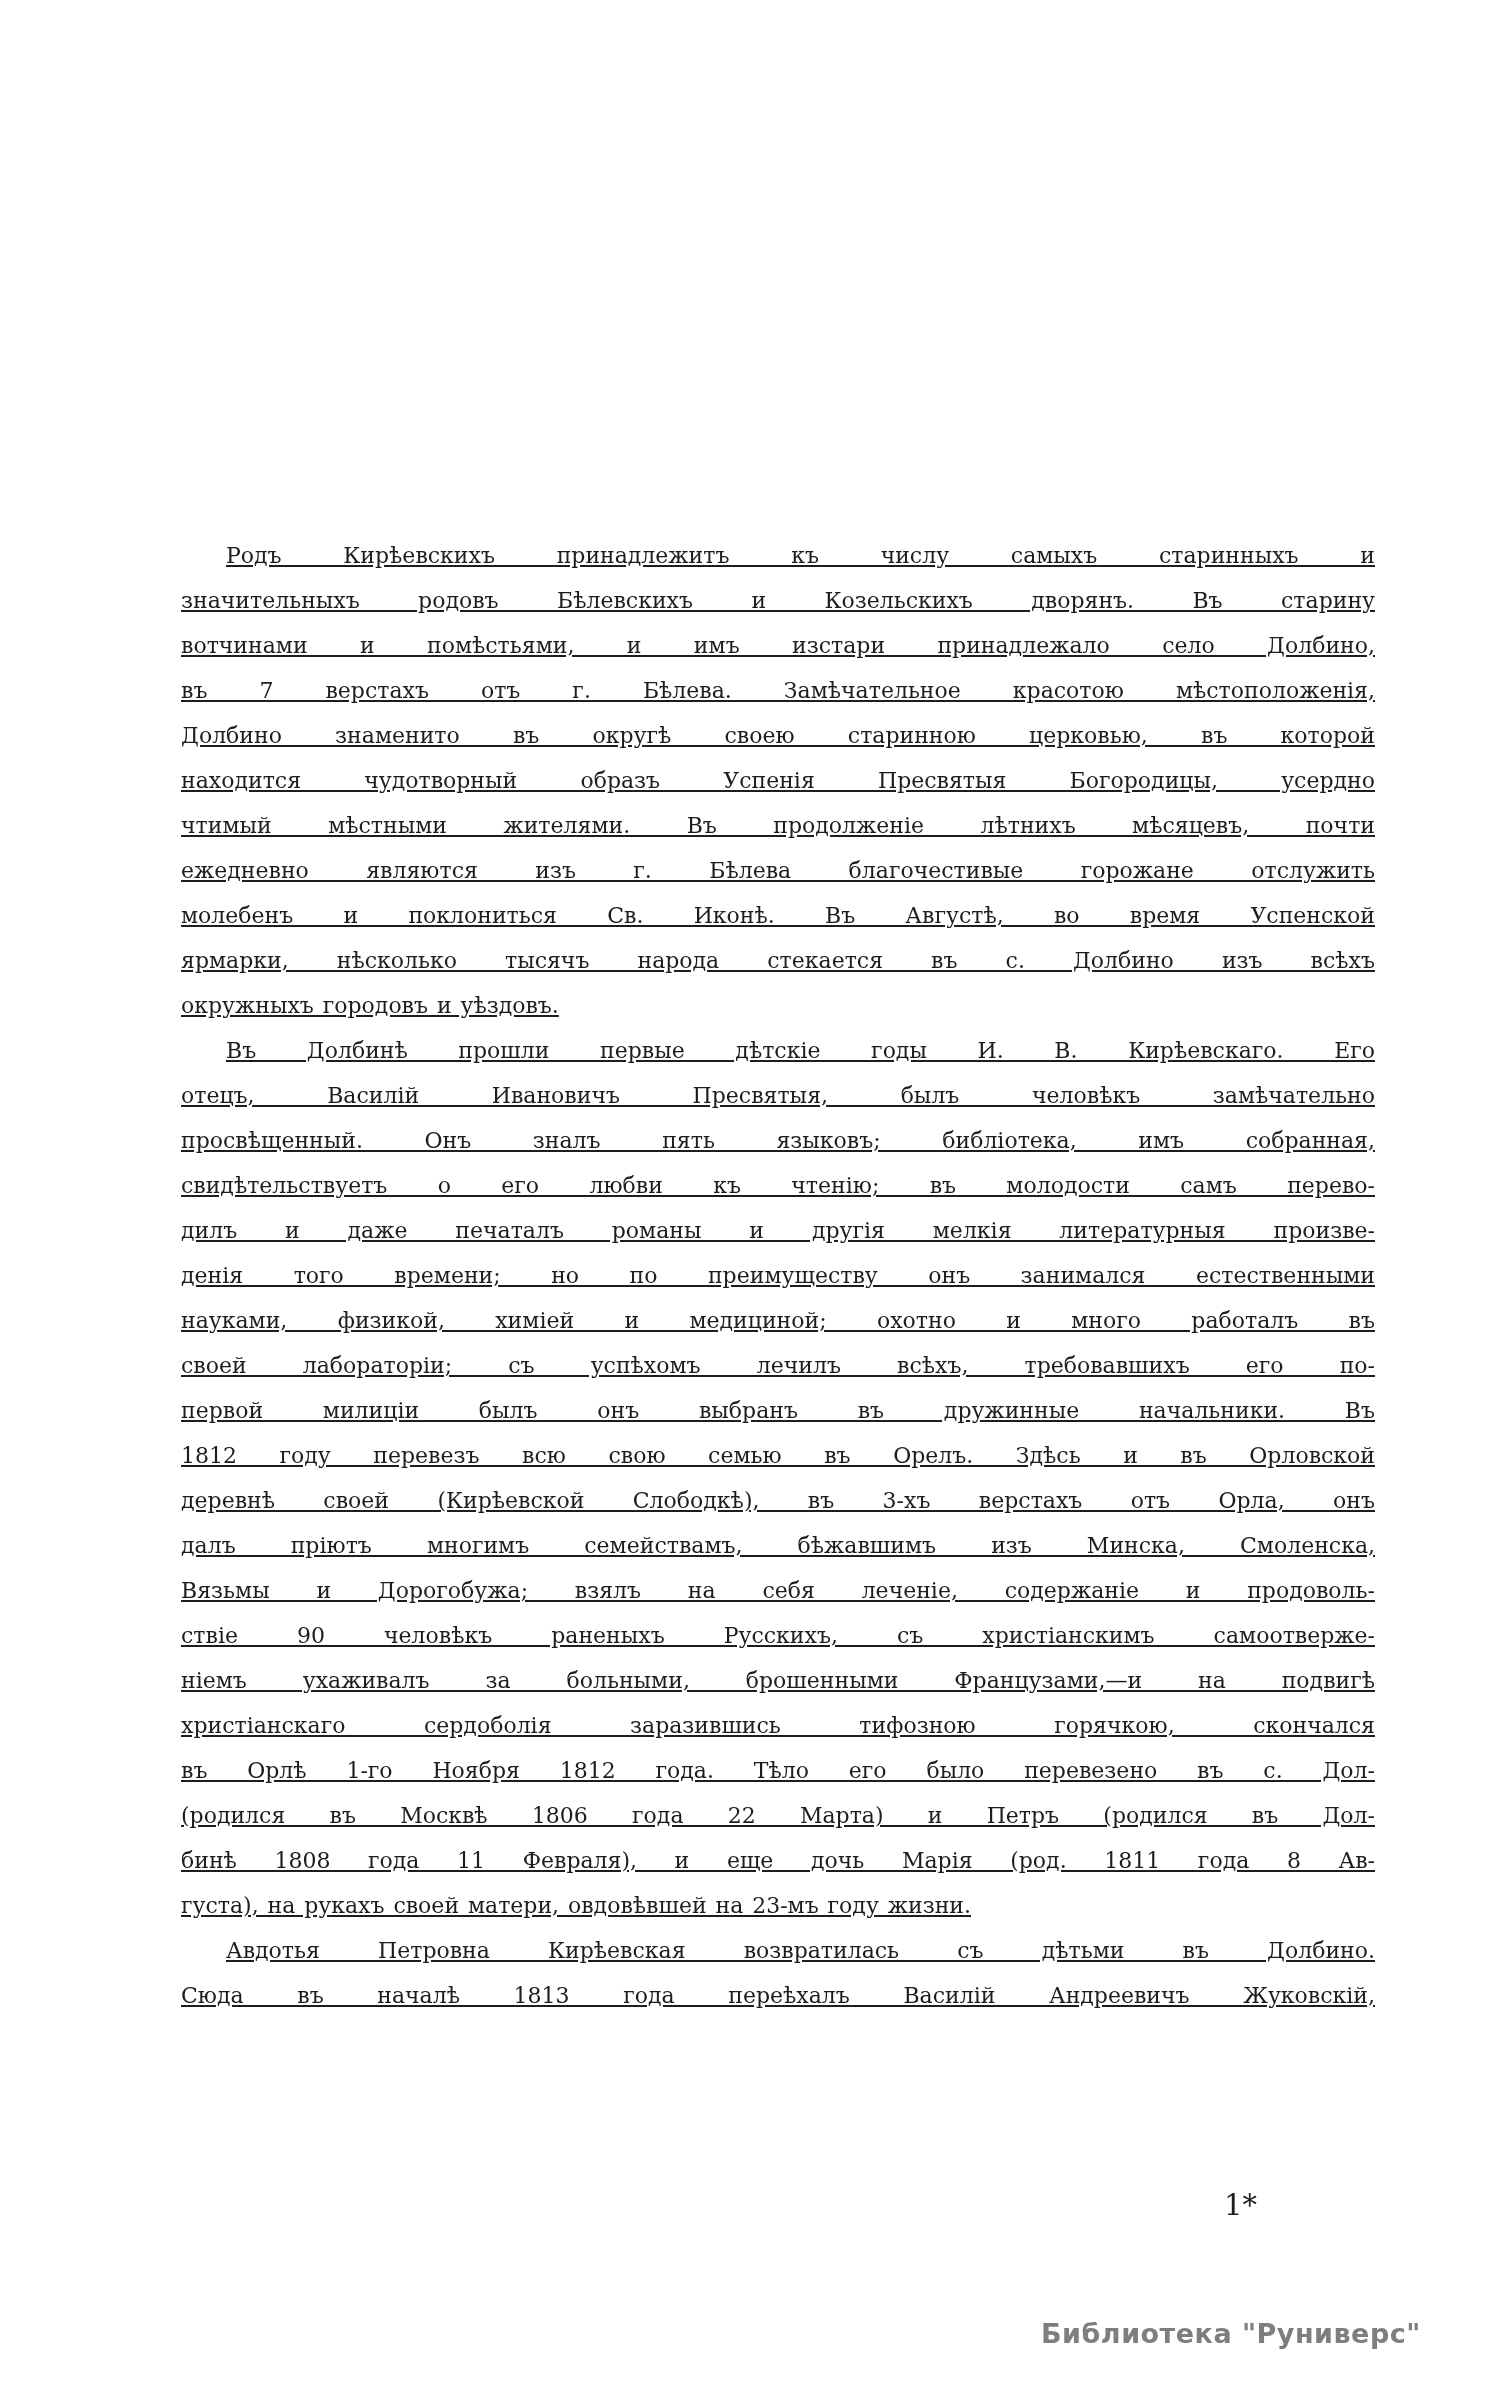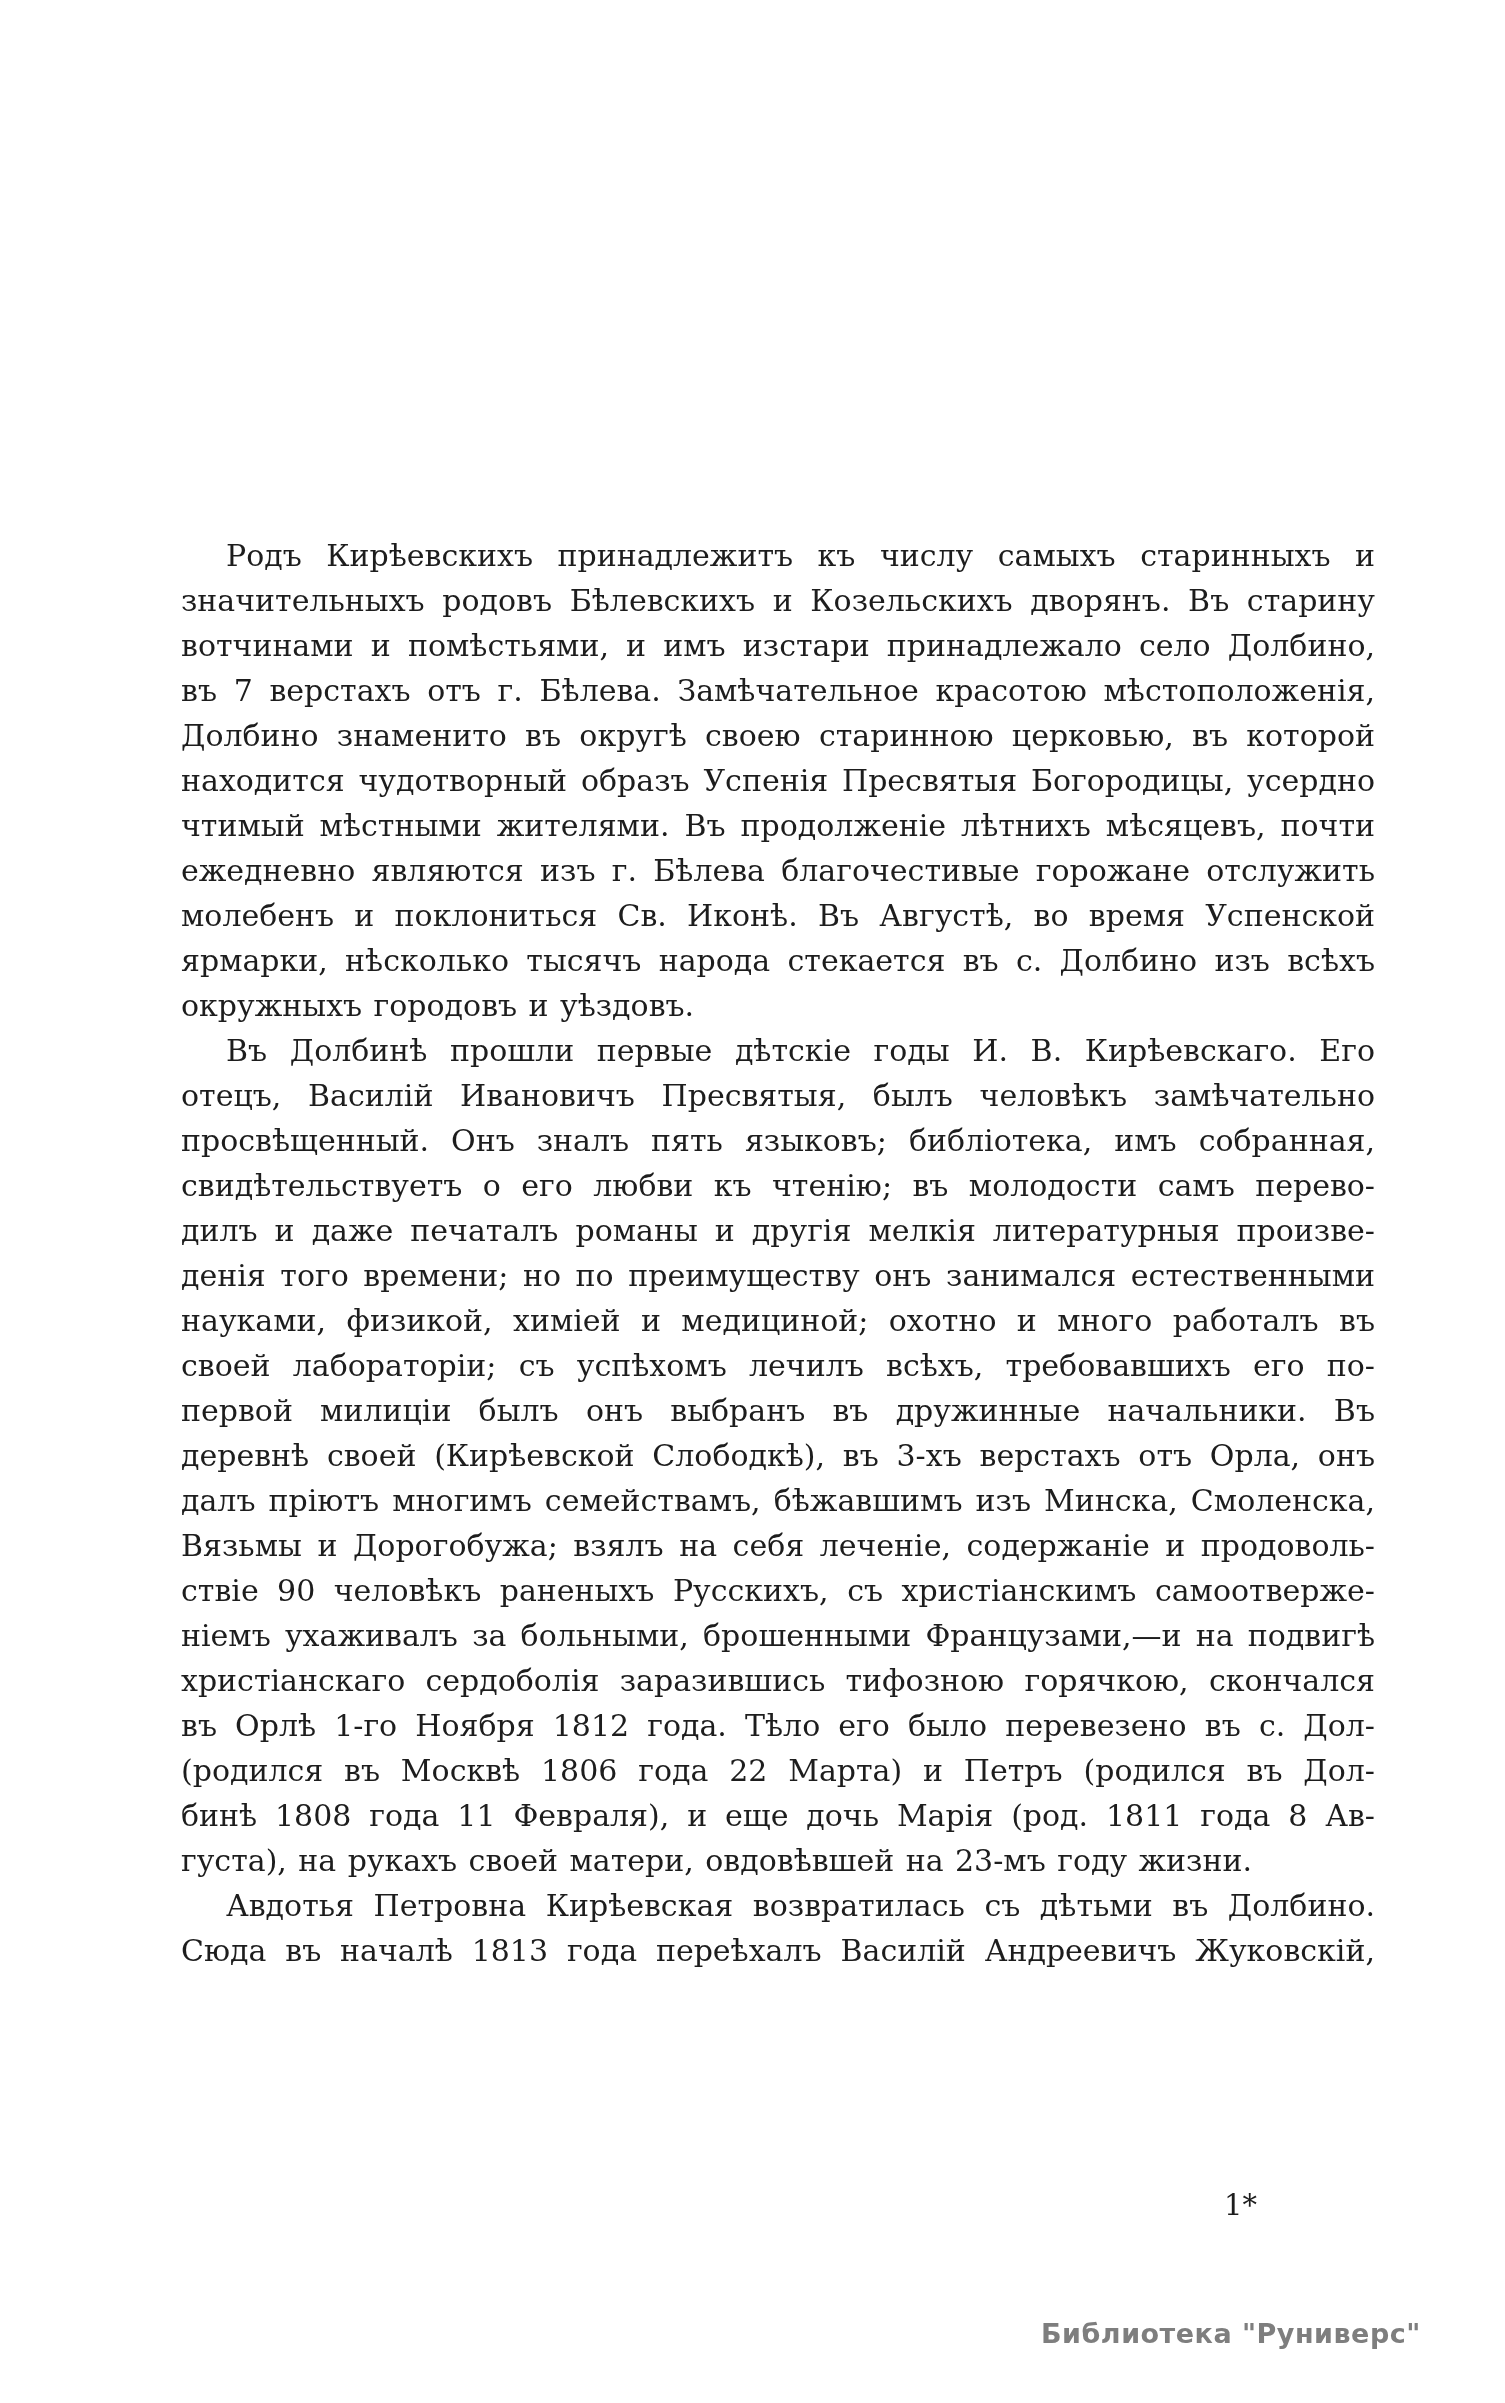--- a/index.html
+++ b/index.html
@@ -13,23 +13,24 @@
     height: 2403px;
     background: #ffffff;
     overflow: hidden;
     font-family: "DejaVu Serif", serif;
   }
   .text-block {
     position: absolute;
     left: 181px;
     top: 533px;
     width: 1194px;
-    font-size: 30px;
+    font-size: 22px;
     line-height: 45px;
     color: #1d1d1d;
+    text-decoration: underline;
   }
   .para { margin: 0; padding: 0; }
   .line {
     text-align: justify;
     text-align-last: justify;
     word-spacing: 1.9px;
   }
   .line.first { text-indent: 45px; }
   .line.noju { text-align-last: left; }
   .signature-mark {
@@ -71,20 +72,21 @@
       <div class="para">
         <div class="line first">Въ Долбинѣ прошли первые дѣтскіе годы И. В. Кирѣевскаго. Его</div>
         <div class="line">отецъ, Василій Ивановичъ Пресвятыя, былъ человѣкъ замѣчательно</div>
         <div class="line">просвѣщенный. Онъ зналъ пять языковъ; библіотека, имъ собранная,</div>
         <div class="line">свидѣтельствуетъ о его любви къ чтенію; въ молодости самъ перево-</div>
         <div class="line">дилъ и даже печаталъ романы и другія мелкія литературныя произве-</div>
         <div class="line">денія того времени; но по преимуществу онъ занимался естественными</div>
         <div class="line">науками, физикой, химіей и медициной; охотно и много работалъ въ</div>
         <div class="line">своей лабораторіи; съ успѣхомъ лечилъ всѣхъ, требовавшихъ его по-</div>
         <div class="line">первой милиціи былъ онъ выбранъ въ дружинные начальники. Въ</div>
+        <div class="line">1812 году перевезъ всю свою семью въ Орелъ. Здѣсь и въ Орловской</div>
         <div class="line">деревнѣ своей (Кирѣевской Слободкѣ), въ 3-хъ верстахъ отъ Орла, онъ</div>
         <div class="line">далъ пріютъ многимъ семействамъ, бѣжавшимъ изъ Минска, Смоленска,</div>
         <div class="line">Вязьмы и Дорогобужа; взялъ на себя леченіе, содержаніе и продоволь-</div>
         <div class="line">ствіе 90 человѣкъ раненыхъ Русскихъ, съ христіанскимъ самоотверже-</div>
         <div class="line">ніемъ ухаживалъ за больными, брошенными Французами,—и на подвигѣ</div>
         <div class="line">христіанскаго сердоболія заразившись тифозною горячкою, скончался</div>
         <div class="line">въ Орлѣ 1-го Ноября 1812 года. Тѣло его было перевезено въ с. Дол-</div>
         <div class="line">(родился въ Москвѣ 1806 года 22 Марта) и Петръ (родился въ Дол-</div>
         <div class="line">бинѣ 1808 года 11 Февраля), и еще дочь Марія (род. 1811 года 8 Ав-</div>
         <div class="line noju">густа), на рукахъ своей матери, овдовѣвшей на 23-мъ году жизни.</div>

